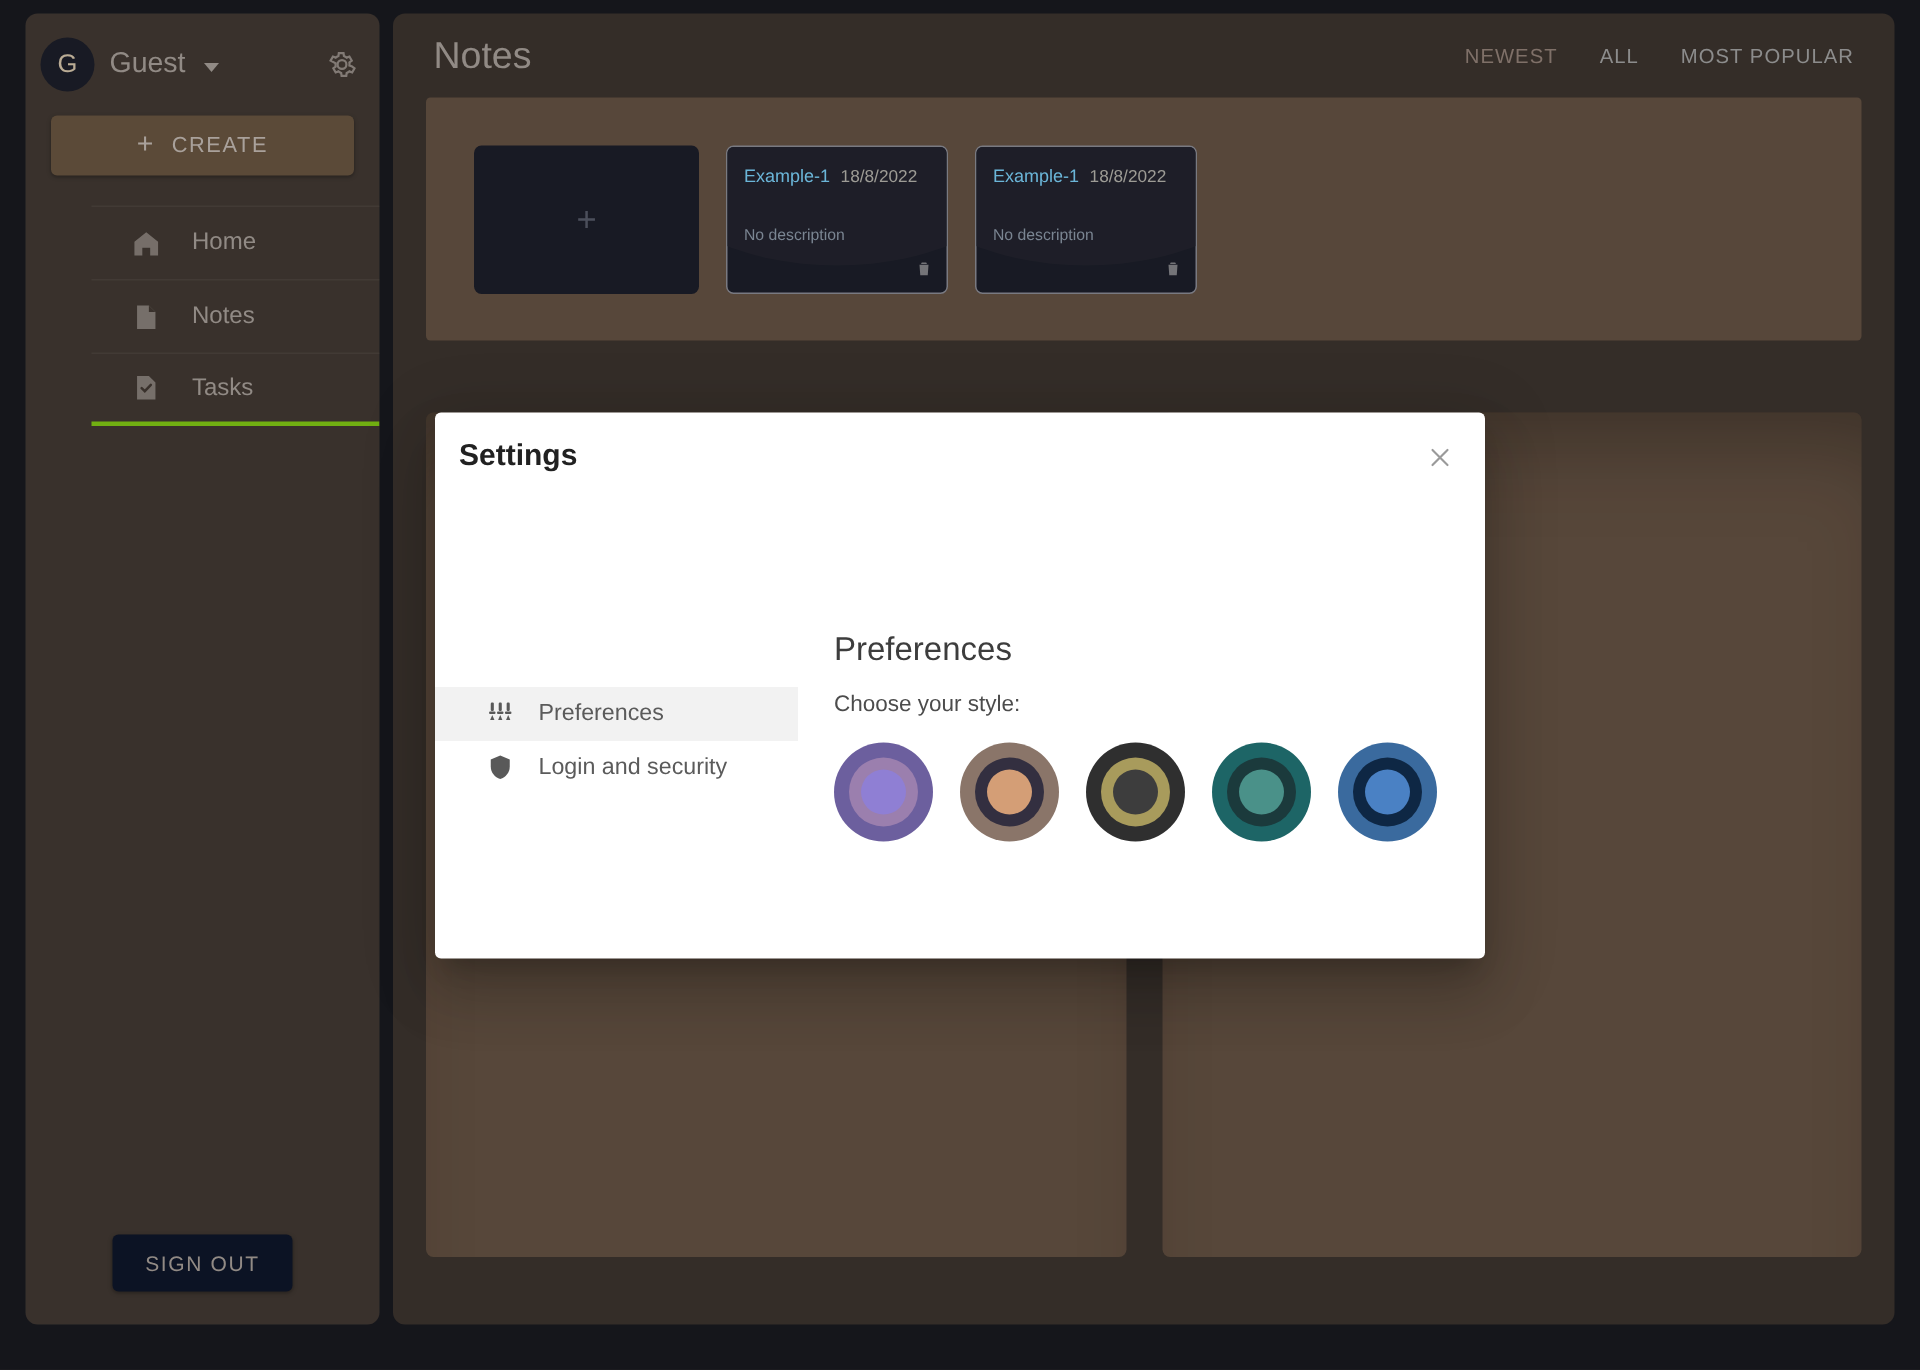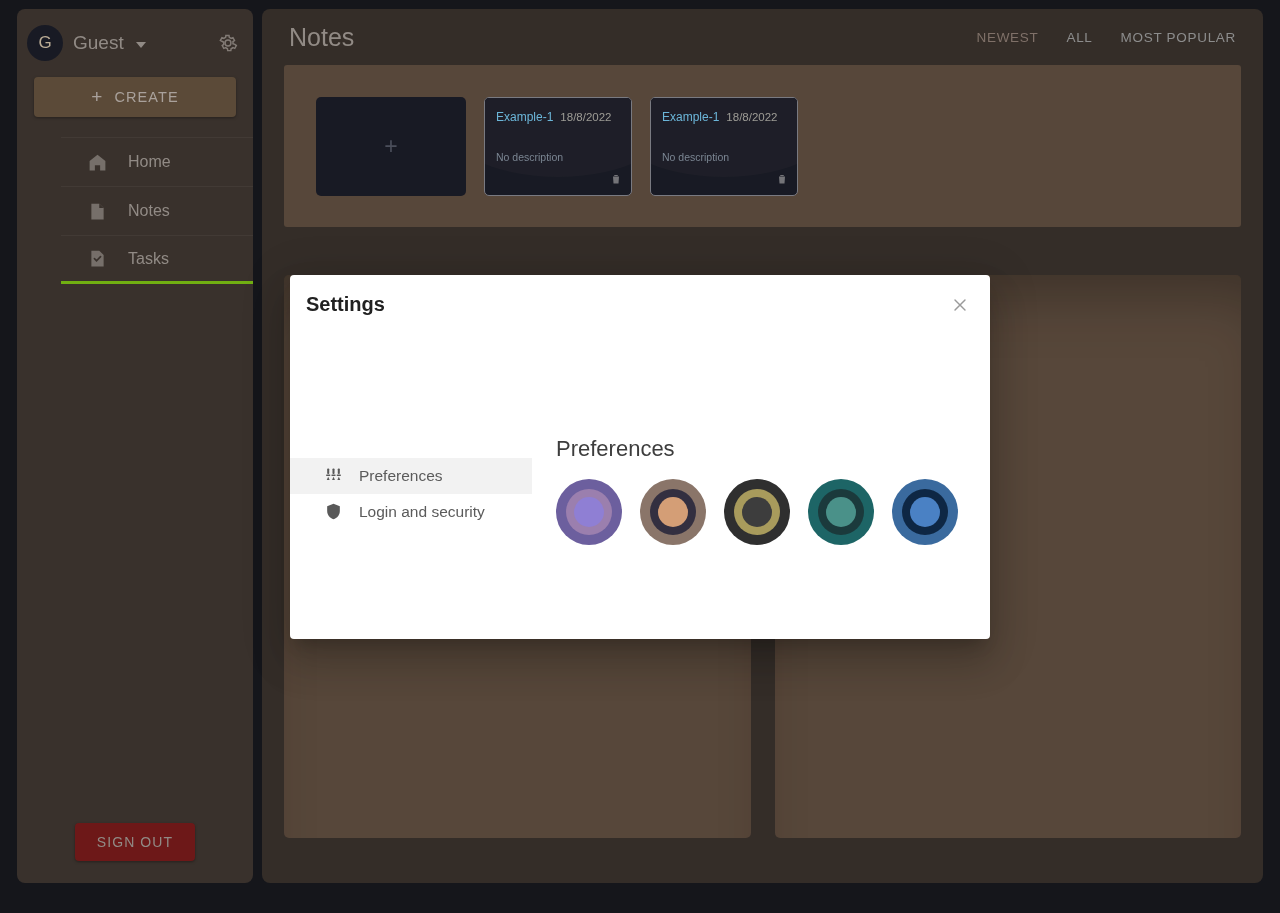--- a/index.html
+++ b/index.html
@@ -117,21 +117,21 @@
   .nav-icon svg { display: block; }
 
   .signout-wrap {
     position: absolute;
     left: 0; right: 0;
     bottom: 22px;
     display: flex;
     justify-content: center;
   }
   .signout-btn {
-    background: #7f1d1d;
+    background: #0f172a;
     color: #a9a19b;
     font-size: 14px;
     letter-spacing: 1.1px;
     padding: 11px 22px;
     border-radius: 4px;
     cursor: pointer;
     box-shadow: 0 1px 3px rgba(0,0,0,.35);
   }
 
   
@@ -541,20 +541,21 @@
             </svg>
           </span>
           <span>Login and security</span>
         </div>
 
 
       </div>
 
       <div class="dlg-content">
         <div class="dlg-h2">Preferences</div>
+        <div class="dlg-sub">Choose your style:</div>
 
         <div class="swatches">
           <div class="swatch" style="background: rgb(108, 95, 158);">
             <div class="mid" style="background: rgb(155, 127, 174);">
               <div class="inner" style="background: rgb(143, 127, 212);"></div>
             </div>
           </div>
           <div class="swatch" style="background: rgb(138, 117, 105);">
             <div class="mid" style="background: rgb(51, 47, 64);">
               <div class="inner" style="background: rgb(212, 158, 118);"></div>

